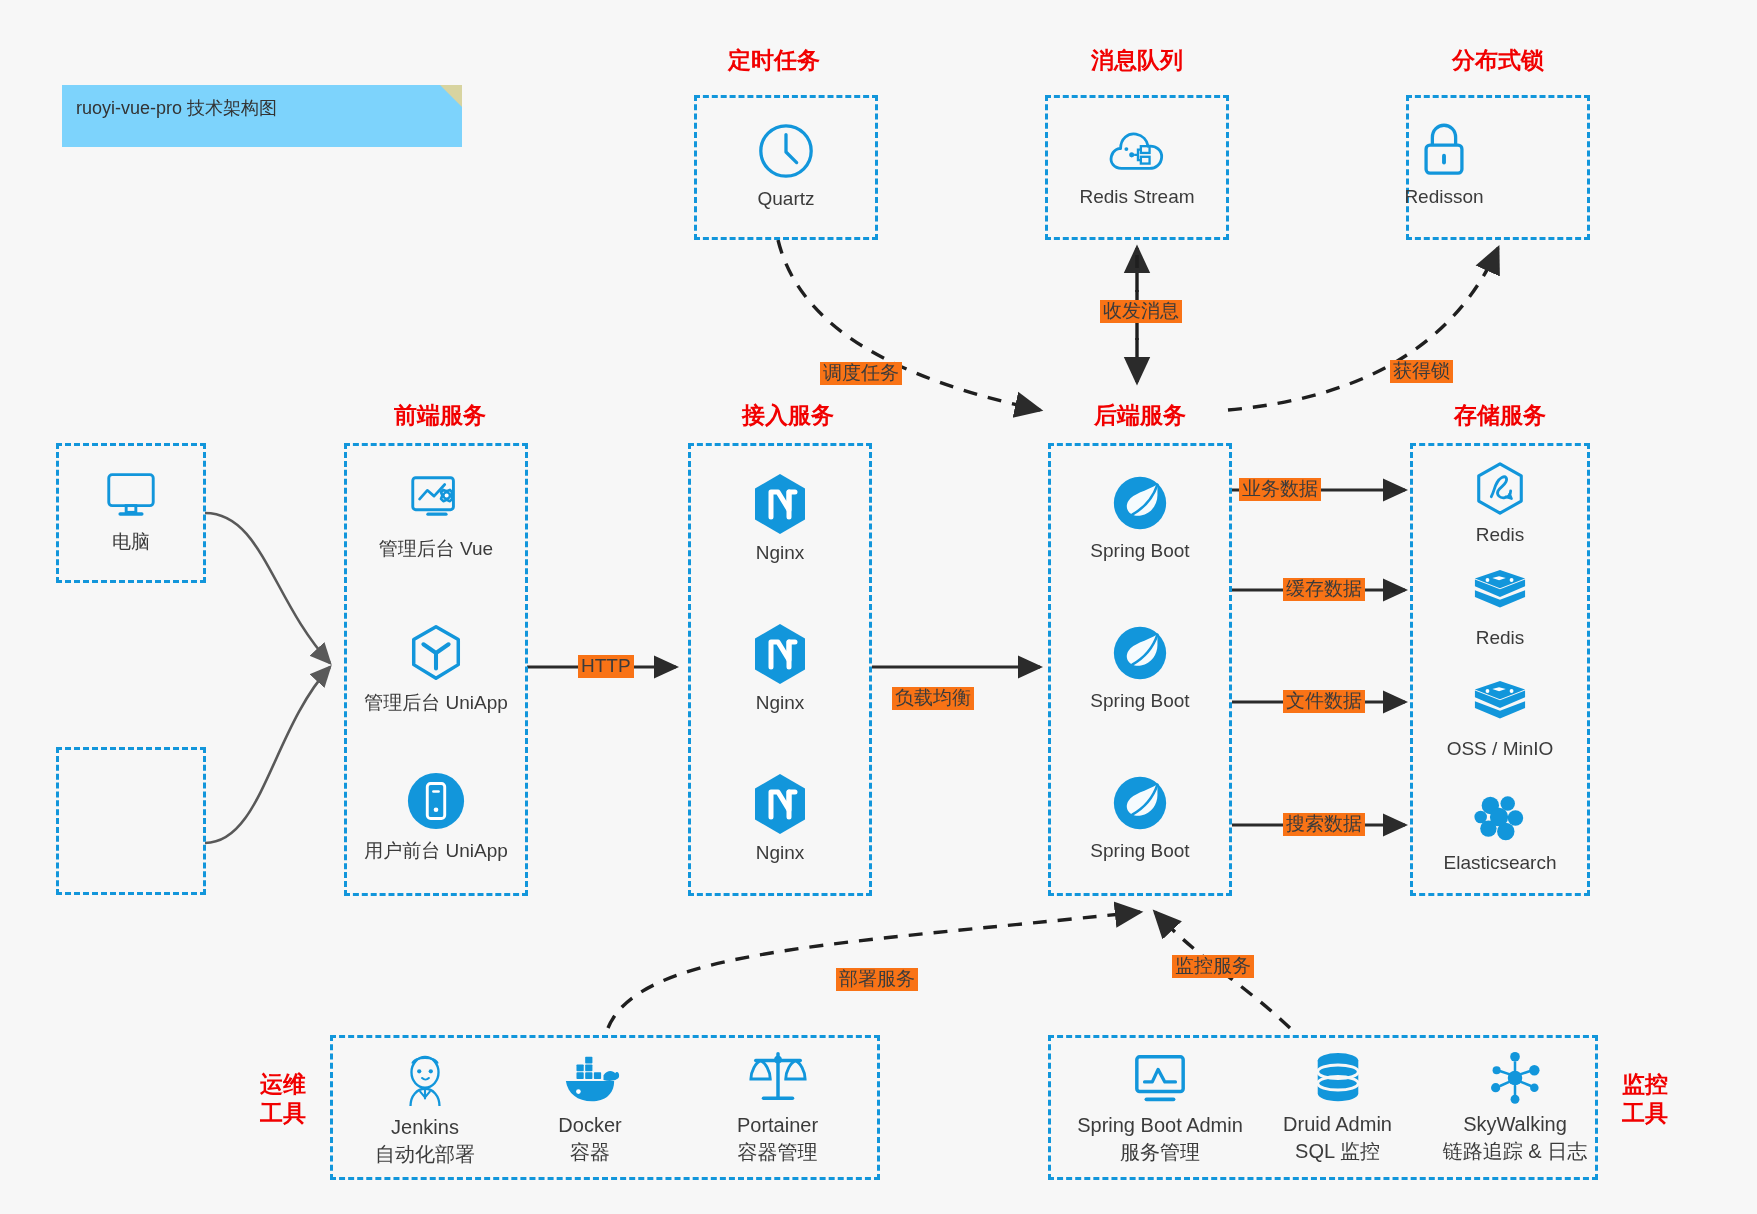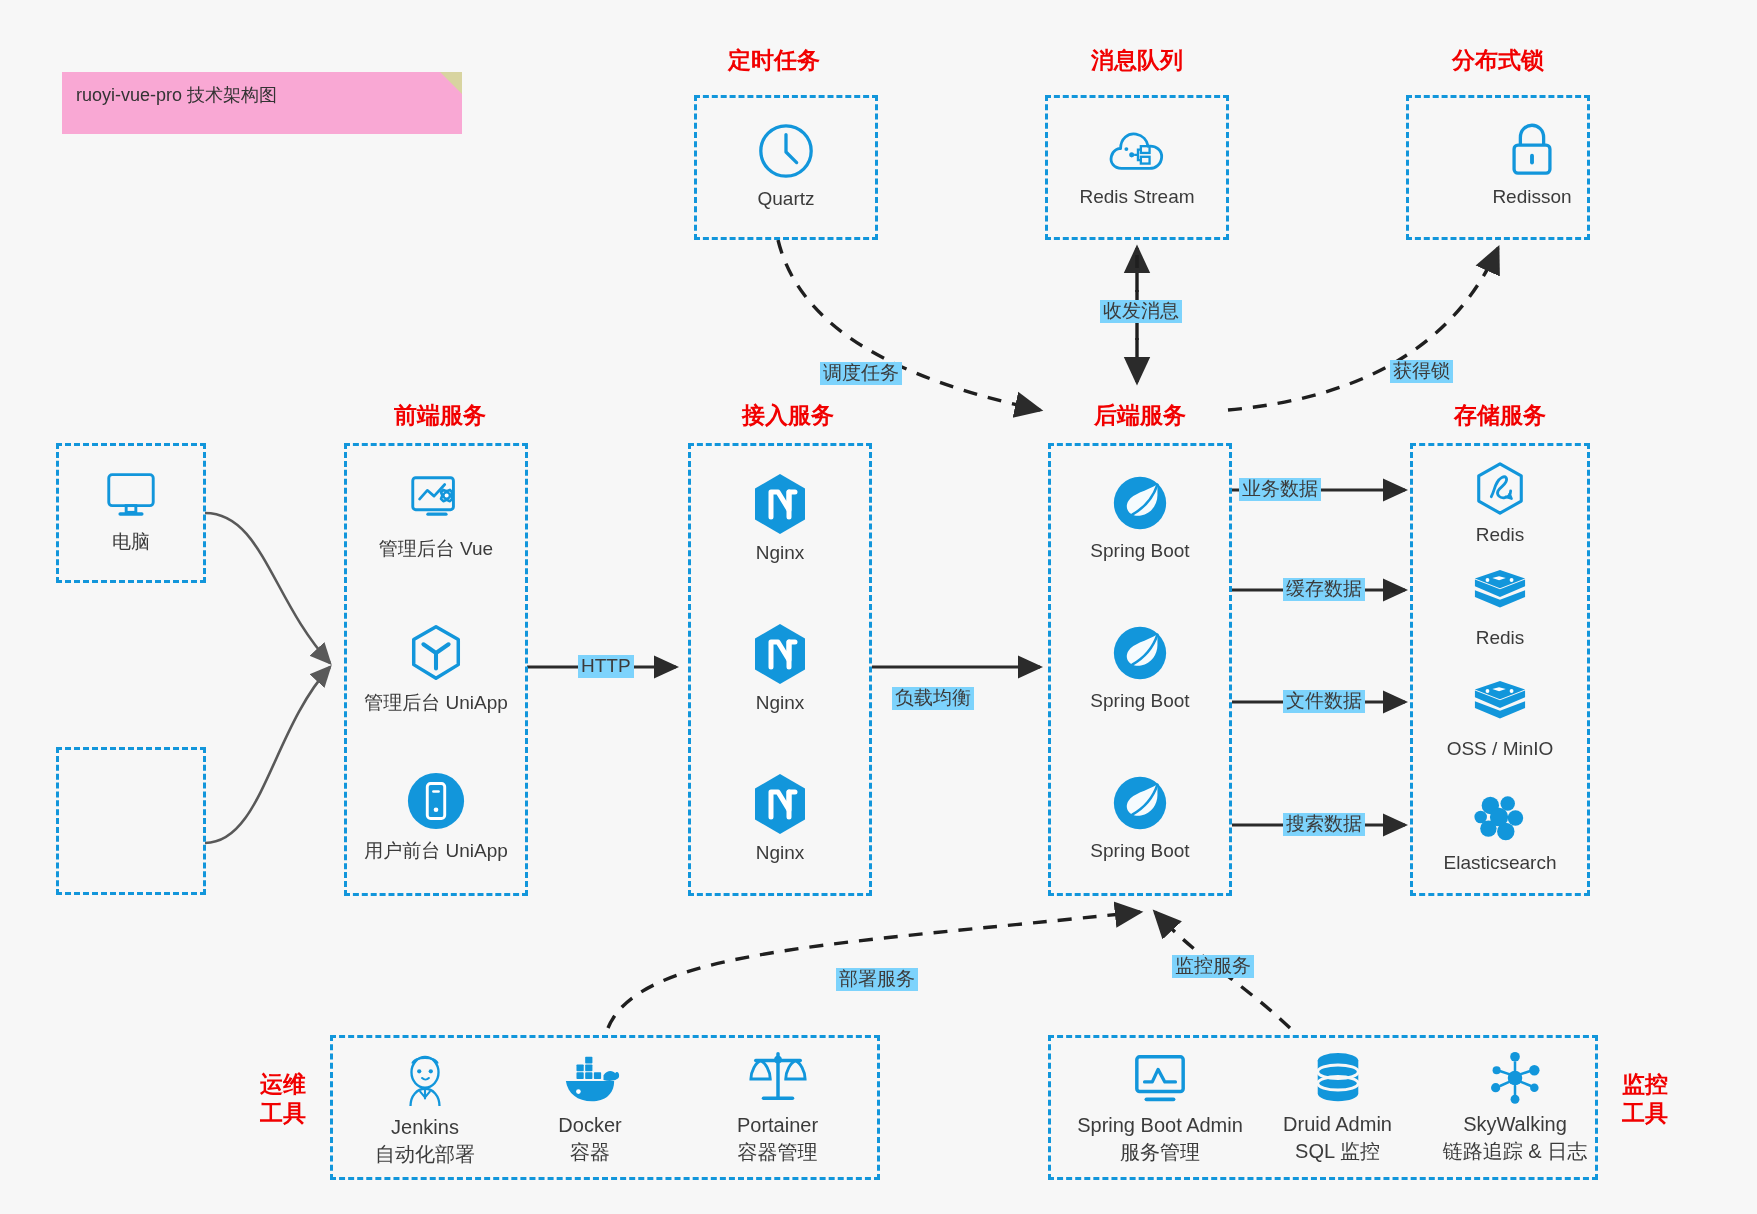--- a/index.html
+++ b/index.html
@@ -8,22 +8,22 @@
     background:#f7f7f7;
     font-family:"Liberation Sans","DejaVu Sans",sans-serif;
     position:relative;overflow:hidden;
     color:#333;
   }
   #canvas{position:absolute;inset:0;}
   svg#wires{position:absolute;left:0;top:0;width:1757px;height:1214px;pointer-events:none;}
 
   
   .note{
-    position:absolute;left:62px;top:72px;width:400px;height:62px;
-    background:#f9a8d4;
+    position:absolute;left:62px;top:85px;width:400px;height:62px;
+    background:#7dd3fc;
     padding:10px 14px 0 14px;box-sizing:border-box;
     font-size:18px;line-height:1.55;color:#333;
   }
   .note .fold{
     position:absolute;right:0;top:0;width:0;height:0;
     border-left:22px solid transparent;border-top:22px solid #d8d4a0;
   }
 
   
   .gtitle{
@@ -47,21 +47,21 @@
   .node .lbl{
     font-size:19px;color:#3b3b3b;white-space:nowrap;margin-top:6px;text-align:center;
   }
   .node .lbl2{
     font-size:20px;color:#3b3b3b;white-space:nowrap;text-align:center;line-height:1.35;
   }
   .ic{display:block;}
 
   
   .elabel{
-    position:absolute;background:#7dd3fc;
+    position:absolute;background:#f97316;
     font-size:19px;color:#3b3b3b;white-space:nowrap;
     padding:0 3px;line-height:1.2;
   }
 </style>
 </head>
 <body>
 
 <div id="canvas">
 
   <svg id="wires" viewBox="0 0 1757 1214">
@@ -122,21 +122,21 @@
       <rect x="36" y="36" width="9" height="7" fill="none" stroke="#1296db" stroke-width="2.4"></rect>
       <path d="M29 34 L33 34 L33 28.5 L36 28.5 M33 34 L33 39.5 L36 39.5" fill="none" stroke="#1296db" stroke-width="2.4"></path>
       <circle cx="26.5" cy="34" r="2.6" fill="#1296db"></circle>
       <circle cx="21" cy="28" r="2" fill="#1296db"></circle>
     </svg>
     <div class="lbl">Redis Stream</div>
   </div>
 
   <div class="gtitle" style="left:1406px;top:45px;width:184px;">分布式锁</div>
   <div class="dbox" style="left:1406px;top:95px;width:184px;height:145px;"></div>
-  <div class="node" style="left:1440px;top:118px;width:184px;">
+  <div class="node" style="left:1352px;top:118px;width:184px;">
     <svg class="ic" width="60" height="62" viewBox="0 0 60 64">
       <path d="M18 28 L18 20 C18 12.5 23.5 7.5 30 7.5 C36.5 7.5 42 12.5 42 20 L42 28" fill="none" stroke="#1296db" stroke-width="3.4"></path>
       <rect x="11.5" y="28" width="37" height="29" rx="4" fill="none" stroke="#1296db" stroke-width="3.4"></rect>
       <rect x="28" y="37" width="4" height="11" rx="2" fill="#1296db"></rect>
     </svg>
     <div class="lbl">Redisson</div>
   </div>
 
   <div class="dbox" style="left:56px;top:443px;width:150px;height:140px;"></div>
   <div class="node" style="left:56px;top:465px;width:150px;">

